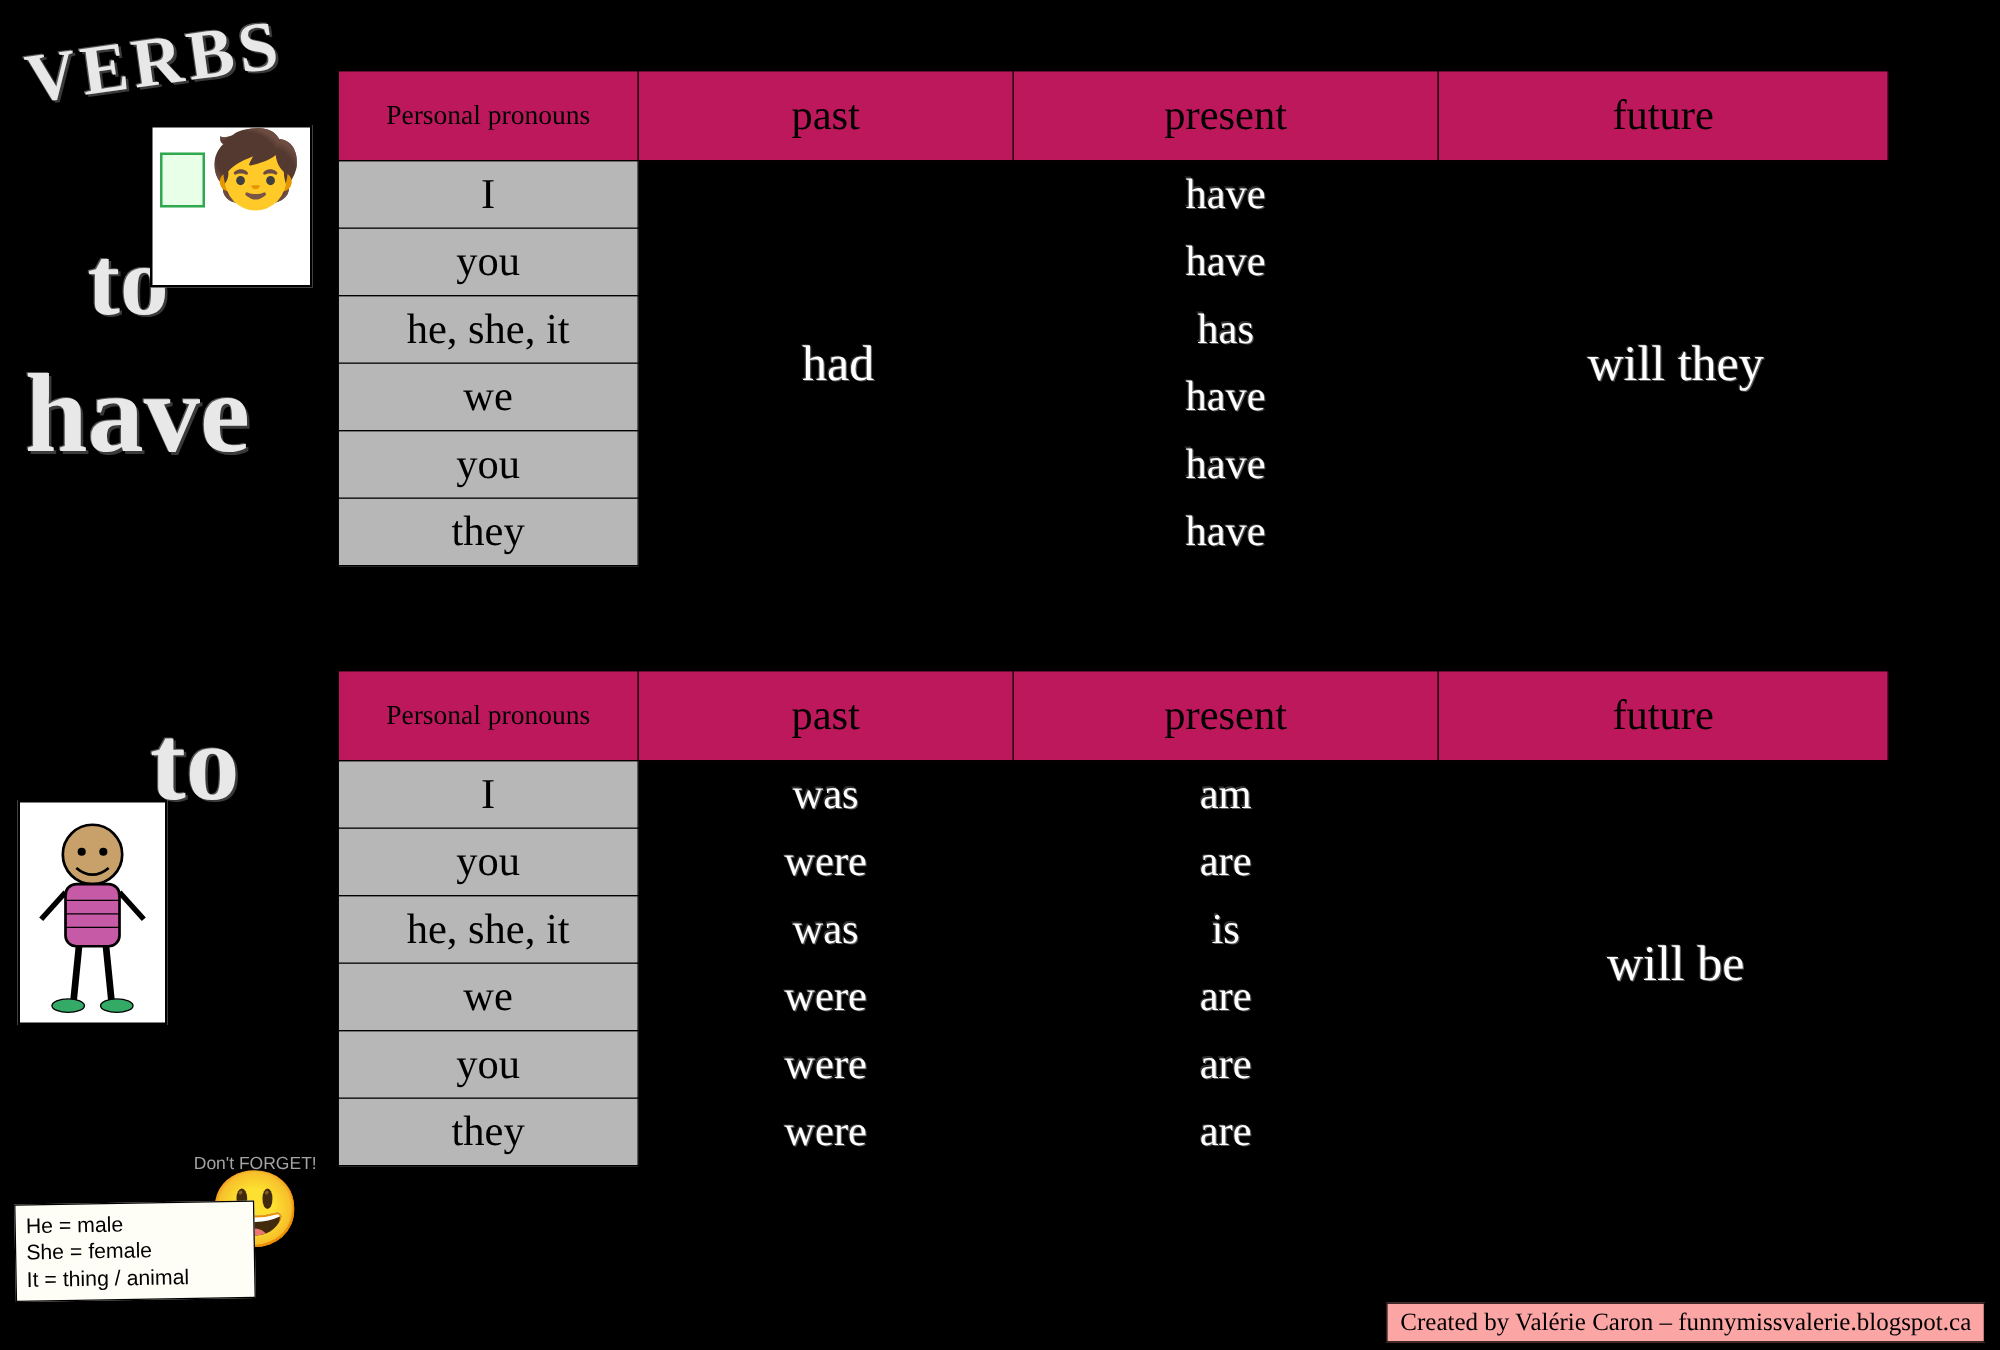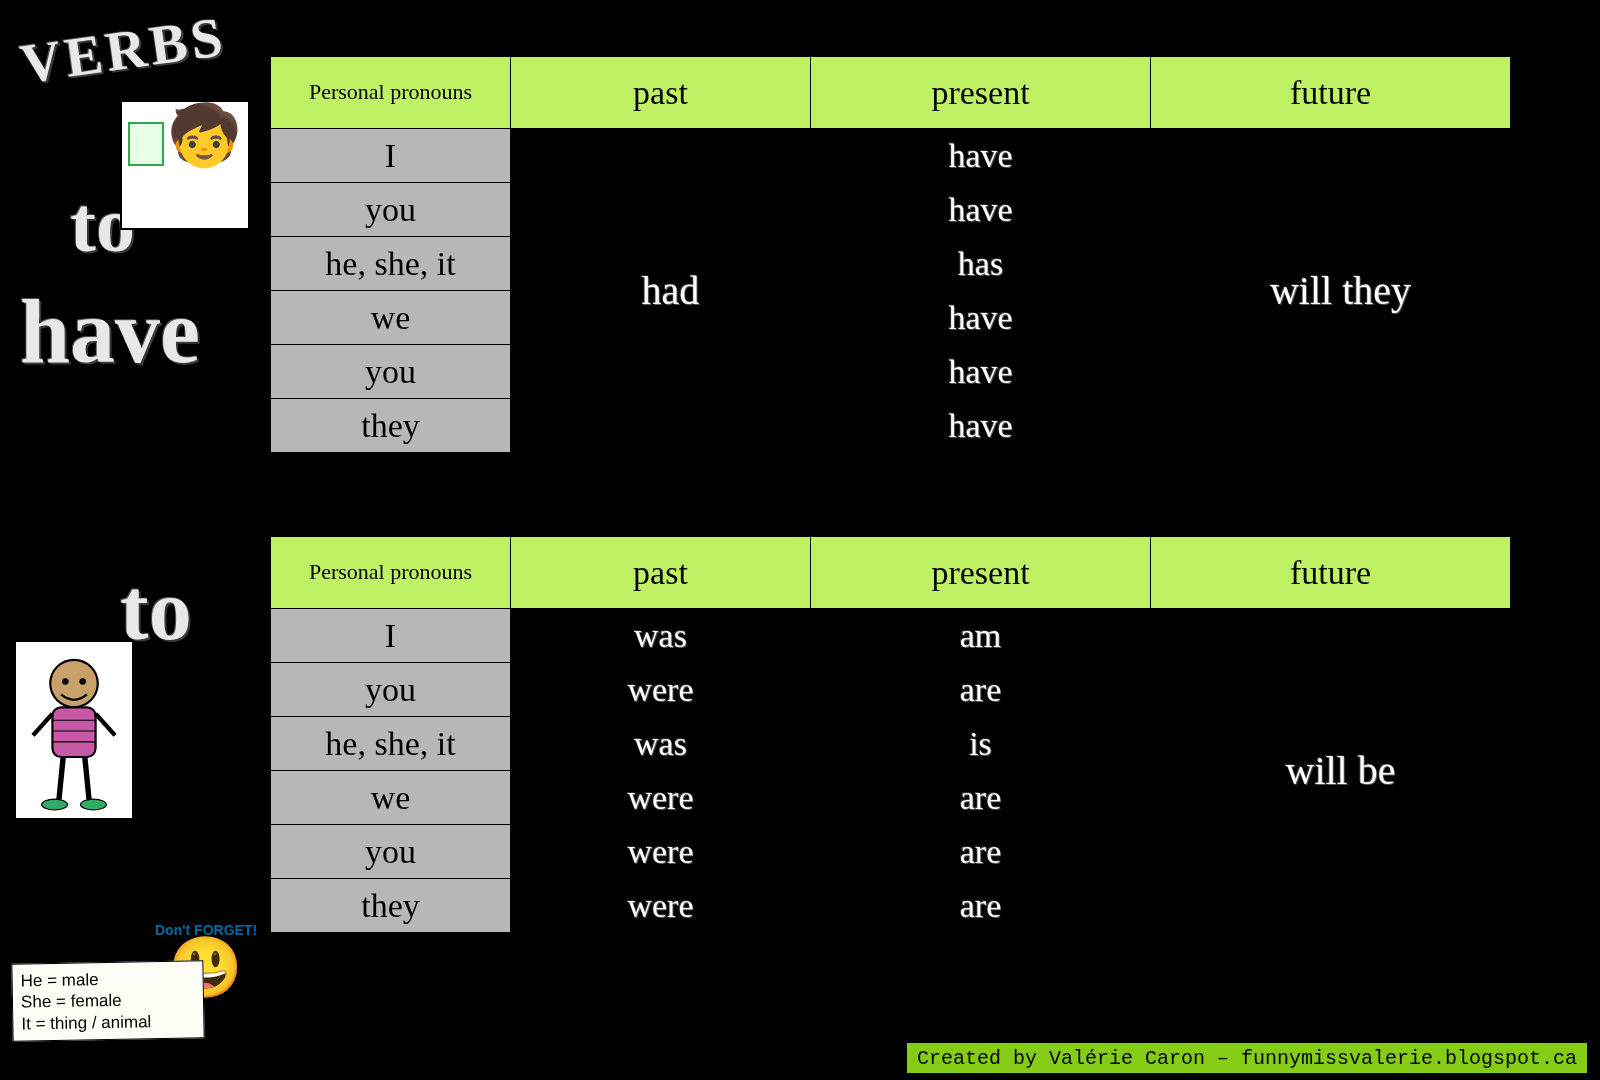--- a/index.html
+++ b/index.html
@@ -20,21 +20,21 @@
   
   table.conjug {
     position:absolute; border-collapse:collapse; table-layout:fixed;
     font-family:"Comic Sans MS",cursive;
   }
   table.conjug th, table.conjug td {
     border:1px solid #000; text-align:center; vertical-align:middle;
     height:54px;
   }
   table.conjug th.hdr {
-    background:#bef264; font-weight:normal; font-size:34px; height:72px;
+    background:#be185d; font-weight:normal; font-size:34px; height:72px;
     font-family:"Comic Sans MS",cursive;
   }
   table.conjug th.pronhdr { font-size:22px; line-height:1.1; }
   table.conjug td.pron {
     background:#b7b7b7; font-size:34px; color:#000;
   }
   table.conjug td.verb {
     background:#000; color:#fff; font-size:34px;
     text-shadow:1px 1px 0 #555, -1px -1px 0 #333;
   }
@@ -50,34 +50,34 @@
   
   .illus { position:absolute; background:#fff; border:2px solid #000; }
   .boy1 { left:120px; top:100px; width:130px; height:130px; padding:4px; text-align:center;}
   .boy2 { left:14px;  top:640px; width:120px; height:180px; padding:4px; text-align:center;}
   .boy1 .card{ display:inline-block; width:36px;height:44px;border:2px solid #2fa84f;background:#e8ffe8;margin-right:4px;vertical-align:bottom;}
   .boy1 .kid{ display:inline-block; font-size:60px; line-height:1; vertical-align:bottom;}
   .boy2 svg{width:100%;height:100%;}
 
   
   .dont-forget { position:absolute; left:155px; top:922px; text-align:center;}
-  .dont-forget .txt{ color:#0369a1; font-weight:bold; font-size:14px; font-family:Arial,sans-serif; text-shadow:0 0 2px #000;}
+  .dont-forget .txt{ color:#a3a3a3; font-weight:normal; font-size:14px; font-family:Arial,sans-serif; text-shadow:0 0 2px #000;}
   .dont-forget .smiley{ font-size:60px; line-height:1; display:block; filter:drop-shadow(1px 1px 0 #000);}
 
   
   .legend {
     position:absolute; left:12px; top:962px; background:#fffef6; border:1px solid #000;
     padding:6px 52px 6px 8px; font-family:Arial, sans-serif; font-size:17px; line-height:1.25;
     transform:rotate(-1deg);
   }
 
   
   .credit {
-    position:absolute; right:12px; bottom:6px; background:#84cc16; border:1px solid #000;
-    padding:4px 10px 3px 10px; font-family:Liberation Mono, monospace; font-size:20px;
+    position:absolute; right:12px; bottom:6px; background:#fca5a5; border:1px solid #000;
+    padding:4px 10px 3px 10px; font-family:Liberation Serif, serif; font-size:20px;
   }
 </style>
 </head>
 <body>
 
 <div class="page">
 
   <div class="chalk-title verbs-title">VERBS</div>
   <div class="chalk-title tohave-1">to</div>
   <div class="chalk-title tohave-2">have</div>

